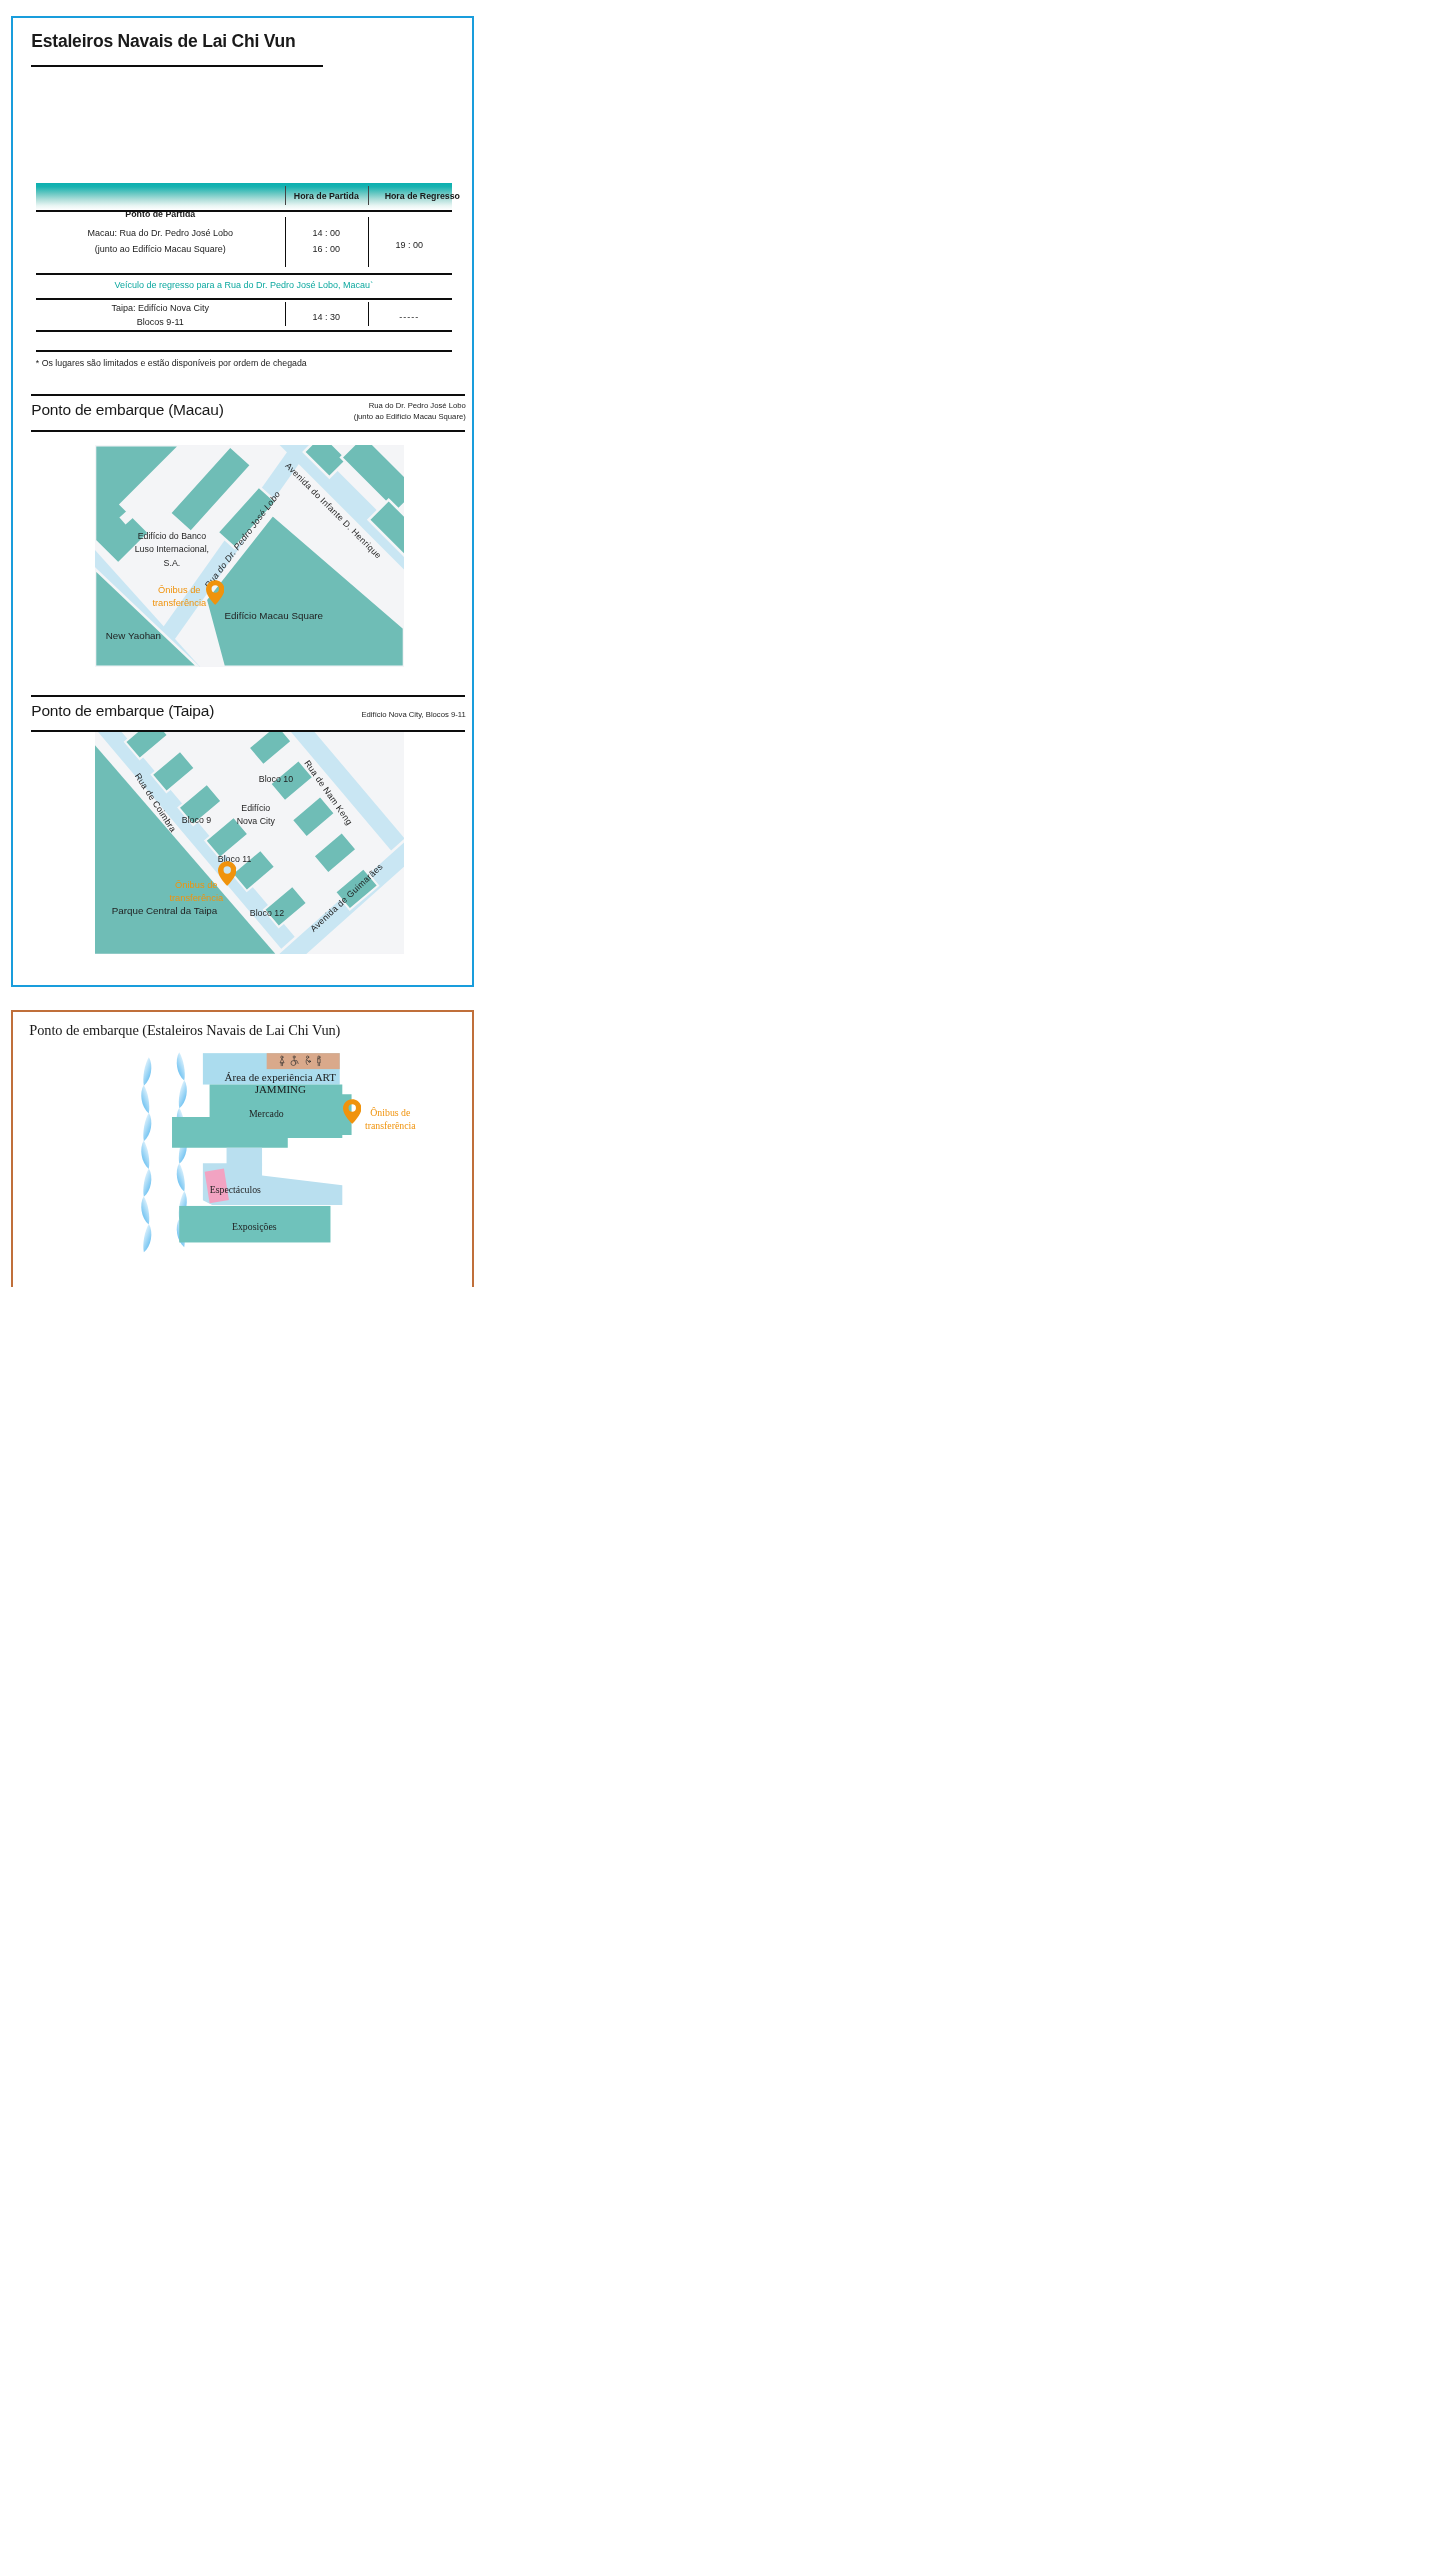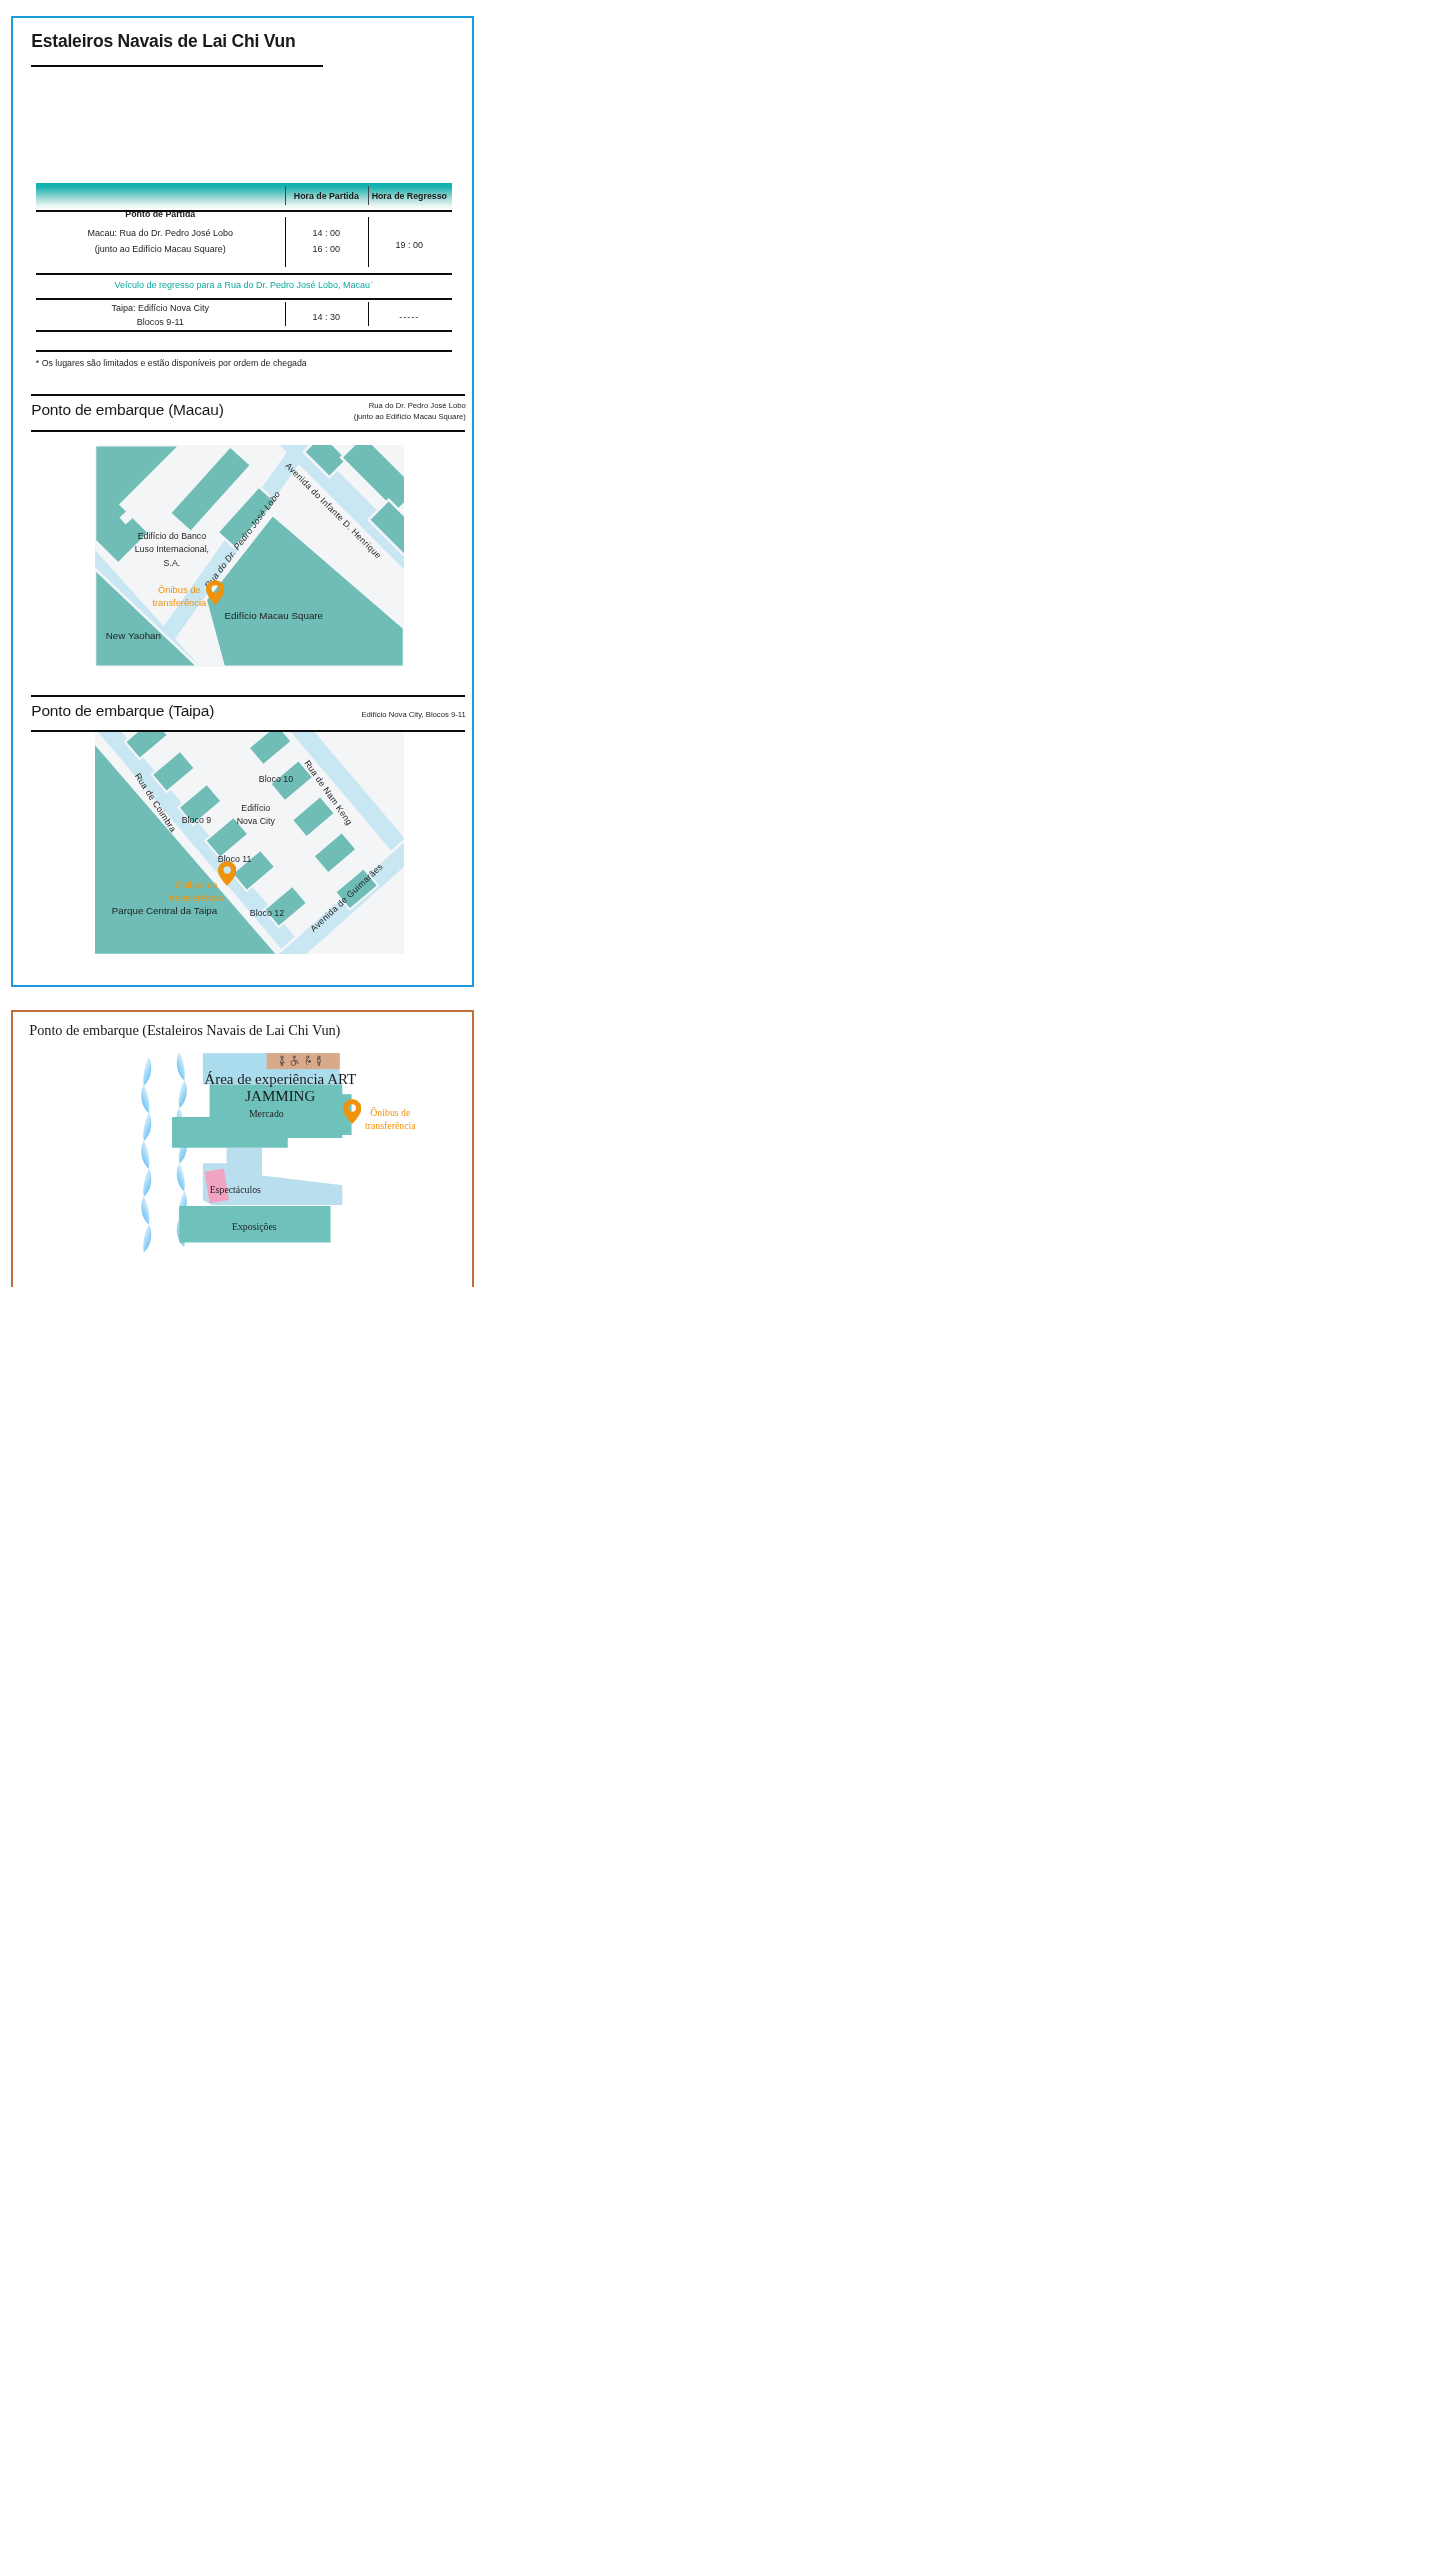--- a/index.html
+++ b/index.html
@@ -40,36 +40,36 @@
   .maplabel.big{font-size:9.8px;}
   .rot{transform:translate(-50%,-50%);transform-origin:center;white-space:nowrap;}
   .street-name{font-size:8.8px;color:#1f1f1f;letter-spacing:0.3px;}
   .italic{font-style:italic;}
   .orange-label{color:#f0930c;font-size:9.3px;line-height:1.45;font-weight:400;}
   .pin{position:absolute;width:18.5px;height:25px;}
 
   
   #orange-box .maplabel{font-size:9.8px;}
   #lcv-title{font-size:14.4px;font-weight:400;letter-spacing:-0.1px;}
-  #lcv-art-label{font-size:15px;}
+  #lcv-art-label{font-size:11px;}
 </style>
 </head>
 <body>
 
 <div class="page">
 
   <div class="frame" id="blue-box">
 
     <div class="abs h-main" style="left:18.5px;top:13.4px;">Estaleiros Navais de Lai Chi Vun</div>
     <div class="abs rule" style="left:18.5px;top:47px;width:292px;"></div>
 
     <div class="abs thead" style="left:23px;top:165px;width:416px;height:27px;"></div>
     <div class="abs th center" style="left:23px;top:173px;width:249px;margin-top:18px;">Ponto de Partida</div>
     <div class="abs th center" style="left:272px;top:173px;width:83px;">Hora de Partida</div>
-    <div class="abs th center" style="left:355px;top:173px;width:83px;">Hora de Regresso</div>
+    <div class="abs th center" style="left:368px;top:173px;width:83px;">Hora de Regresso</div>
     <div class="abs vsep" style="left:272px;top:168px;height:19.6px;"></div>
     <div class="abs vsep" style="left:355px;top:168px;height:19.6px;"></div>
 
     <div class="abs rule" style="left:23px;top:192px;width:416px;"></div>
 
     <div class="abs cell center preline" style="left:23px;top:207px;width:249px;">Macau: Rua do Dr. Pedro José Lobo
 (junto ao Edifício Macau Square)</div>
     <div class="abs cell center preline" style="left:272px;top:207px;width:83px;">14 : 00
 16 : 00</div>
     <div class="abs cell center" style="left:355px;top:219px;width:83px;">19 : 00</div>

